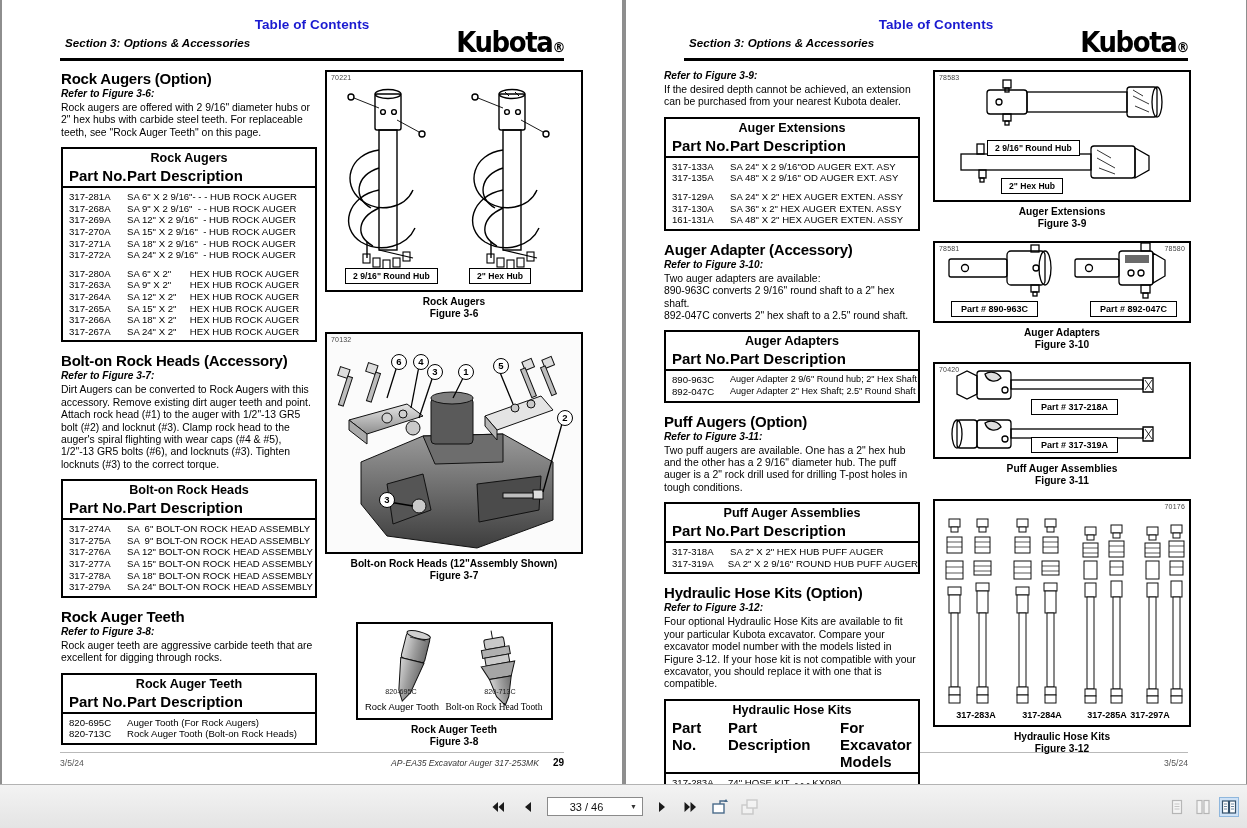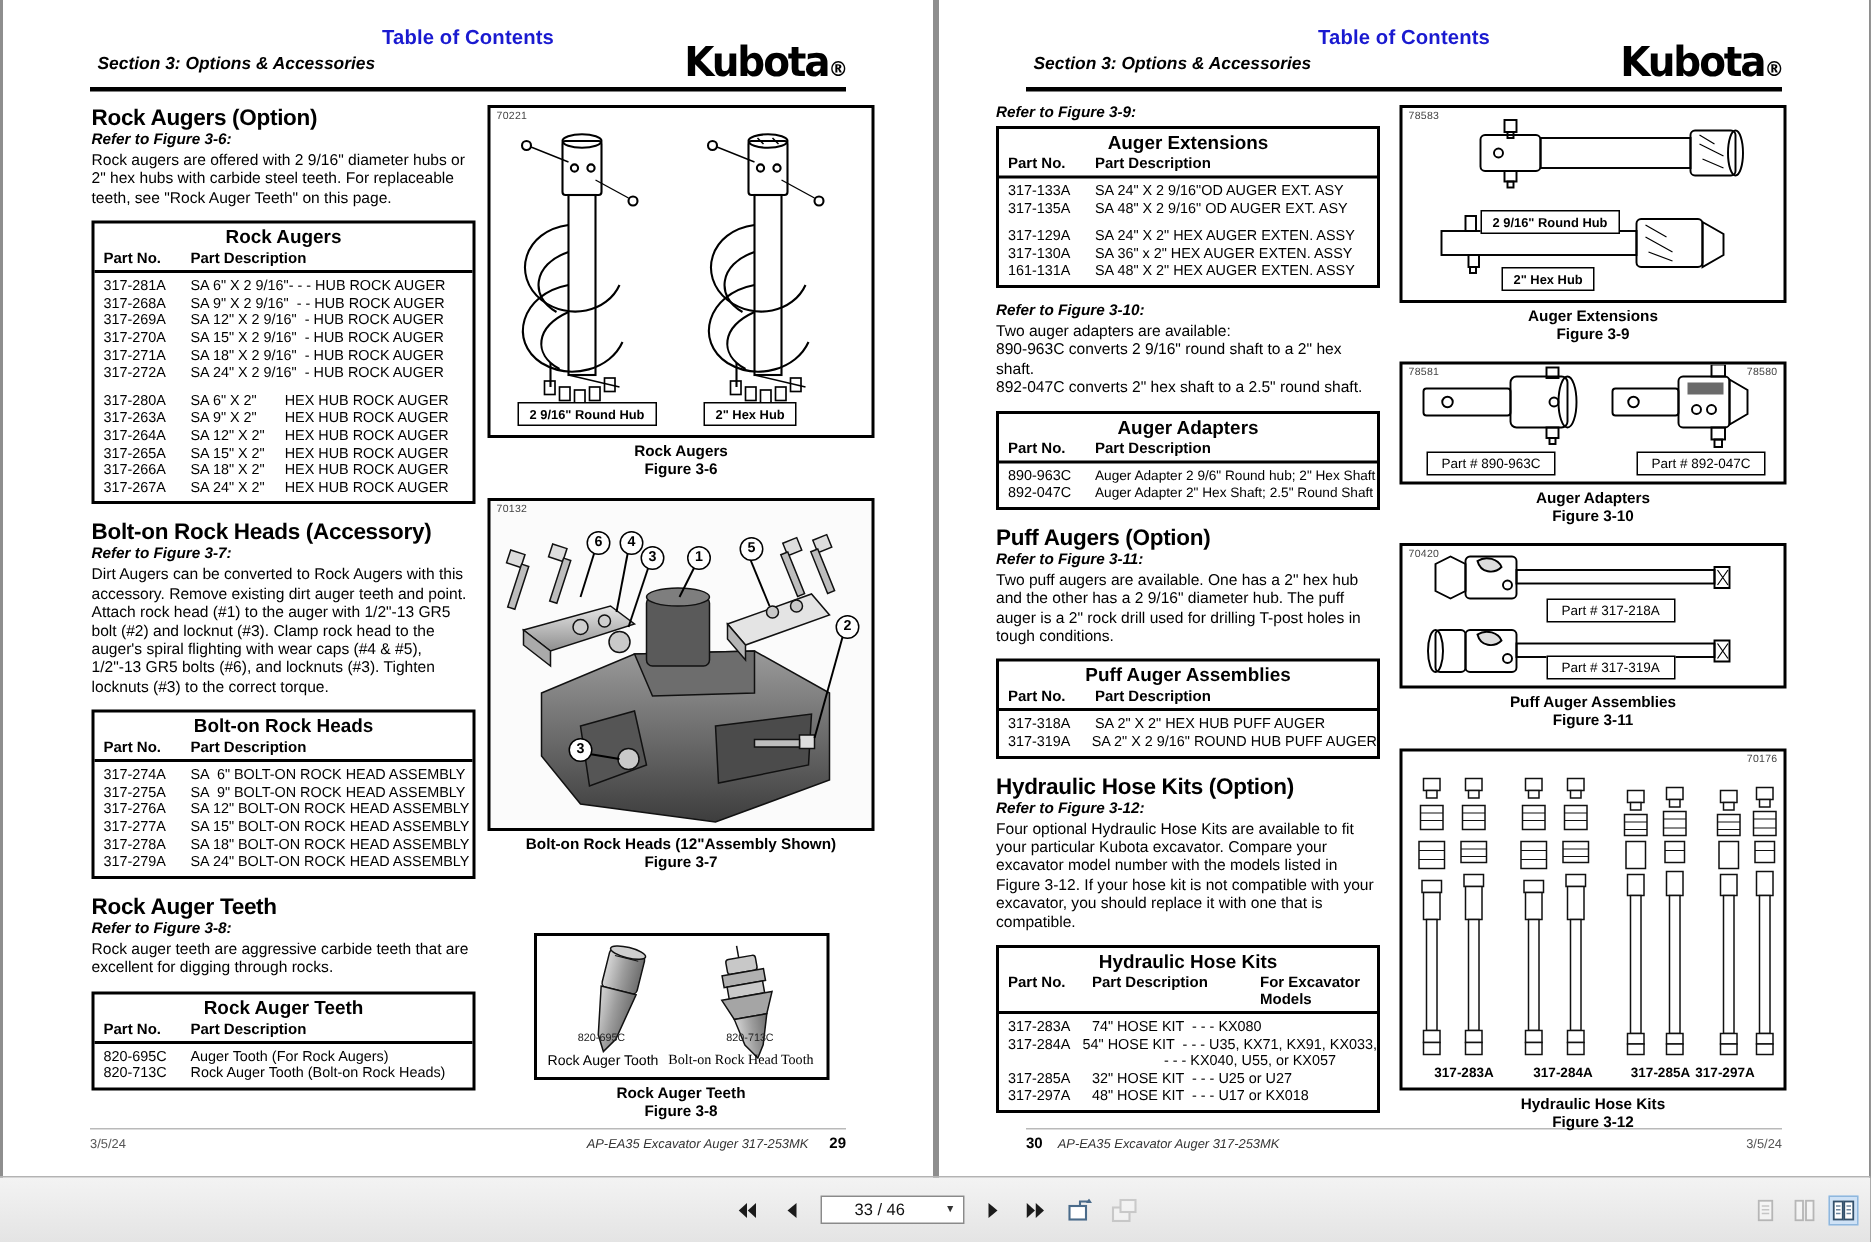--- a/index.html
+++ b/index.html
@@ -60,21 +60,21 @@
     margin: 0 0 8px 0; font-size: 10.4px; line-height: 12.4px; color: #000;
   }
 
   
   .ptable { border: 2px solid #000; margin: 3px 0 10px 0; background: #fff; }
   .ptable .tbl-title {
     text-align: center; font-weight: bold; font-size: 12.6px;
     padding: 2px 0 2px 0;
   }
   .ptable .tbl-head {
-    display: flex; font-size: 10px; font-weight: bold;
+    display: flex; font-size: 15px; font-weight: bold;
     border-bottom: 2.5px solid #000; padding: 0 0 2px 6px;
   }
   .ptable .tbl-head .c1 { width: 58px; }
   .ptable .tbl-head .c2 { flex: 1; }
   .ptable .tbl-head .c3 { flex: 1; }
   .ptable .rows { padding: 3px 0 3px 6px; }
   .ptable .row { display: flex; font-size: 9.6px; line-height: 11.6px; white-space: pre; }
   .ptable .row .c1 { width: 58px; }
   .ptable .row .c2 { flex: 1; }
   .ptable .row.gap { height: 7px; }
@@ -100,21 +100,21 @@
     text-align: center; font-weight: bold; font-size: 10.2px;
     line-height: 12px; margin-top: 4px;
   }
   .callout-box {
     position: absolute; border: 1.6px solid #000; background: #fff;
     font-size: 8.6px; font-weight: bold; text-align: center;
     padding: 2px 7px; white-space: nowrap; line-height: 10px;
   }
   .partlbl {
     position: absolute; border: 1.6px solid #000; background: #fff;
-    font-size: 9px; font-weight: normal; text-align: center;
+    font-size: 9px; font-weight: bold; text-align: center;
     padding: 2px 9px; white-space: nowrap;
   }
   .toothlbl {
     position: absolute; font-size: 9.4px; text-align: center; white-space: nowrap;
   }
   .toothnum {
     position: absolute; font-size: 7.2px; text-align: center; white-space: nowrap; color: #222;
   }
   .hoselbl {
     position: absolute; font-size: 9px; font-weight: bold; text-align: center; white-space: nowrap;
@@ -445,37 +445,39 @@
         <span class="doc">AP-EA35 Excavator Auger 317-253MK</span>
         <span class="spacer"></span>
         <span class="date">3/5/24</span>
       </div>
     </div>
   </div>
 
   <div class="rcol-a">
 
     <div class="refer">Refer to Figure 3-9:</div>
+    <p class="body">If the desired depth cannot be achieved, an extension can be purchased from your nearest Kubota dealer.</p>
 
     <div class="ptable">
       <div class="tbl-title">Auger Extensions</div>
       <div class="tbl-head">
         <span class="c1">Part No.</span>
         <span class="c2">Part Description</span>
       </div>
       <div class="rows">
         <div class="row"><span class="c1">317-133A</span><span class="c2">SA 24" X 2 9/16"OD AUGER EXT. ASY</span></div>
         <div class="row"><span class="c1">317-135A</span><span class="c2">SA 48" X 2 9/16" OD AUGER EXT. ASY</span></div>
         <div class="row gap"></div>
         <div class="row"><span class="c1">317-129A</span><span class="c2">SA 24" X 2" HEX AUGER EXTEN. ASSY</span></div>
         <div class="row"><span class="c1">317-130A</span><span class="c2">SA 36" x 2" HEX AUGER EXTEN. ASSY</span></div>
         <div class="row"><span class="c1">161-131A</span><span class="c2">SA 48" X 2" HEX AUGER EXTEN. ASSY</span></div>
       </div>
     </div>
 
+    <h2 class="sec">Auger Adapter (Accessory)</h2>
     <div class="refer">Refer to Figure 3-10:</div>
     <p class="body" style="white-space:pre-line">Two auger adapters are available:
 890-963C converts 2 9/16" round shaft to a 2" hex shaft.
 892-047C converts 2" hex shaft to a 2.5" round shaft.</p>
 
     <div class="ptable">
       <div class="tbl-title">Auger Adapters</div>
       <div class="tbl-head">
         <span class="c1">Part No.</span>
         <span class="c2">Part Description</span>

